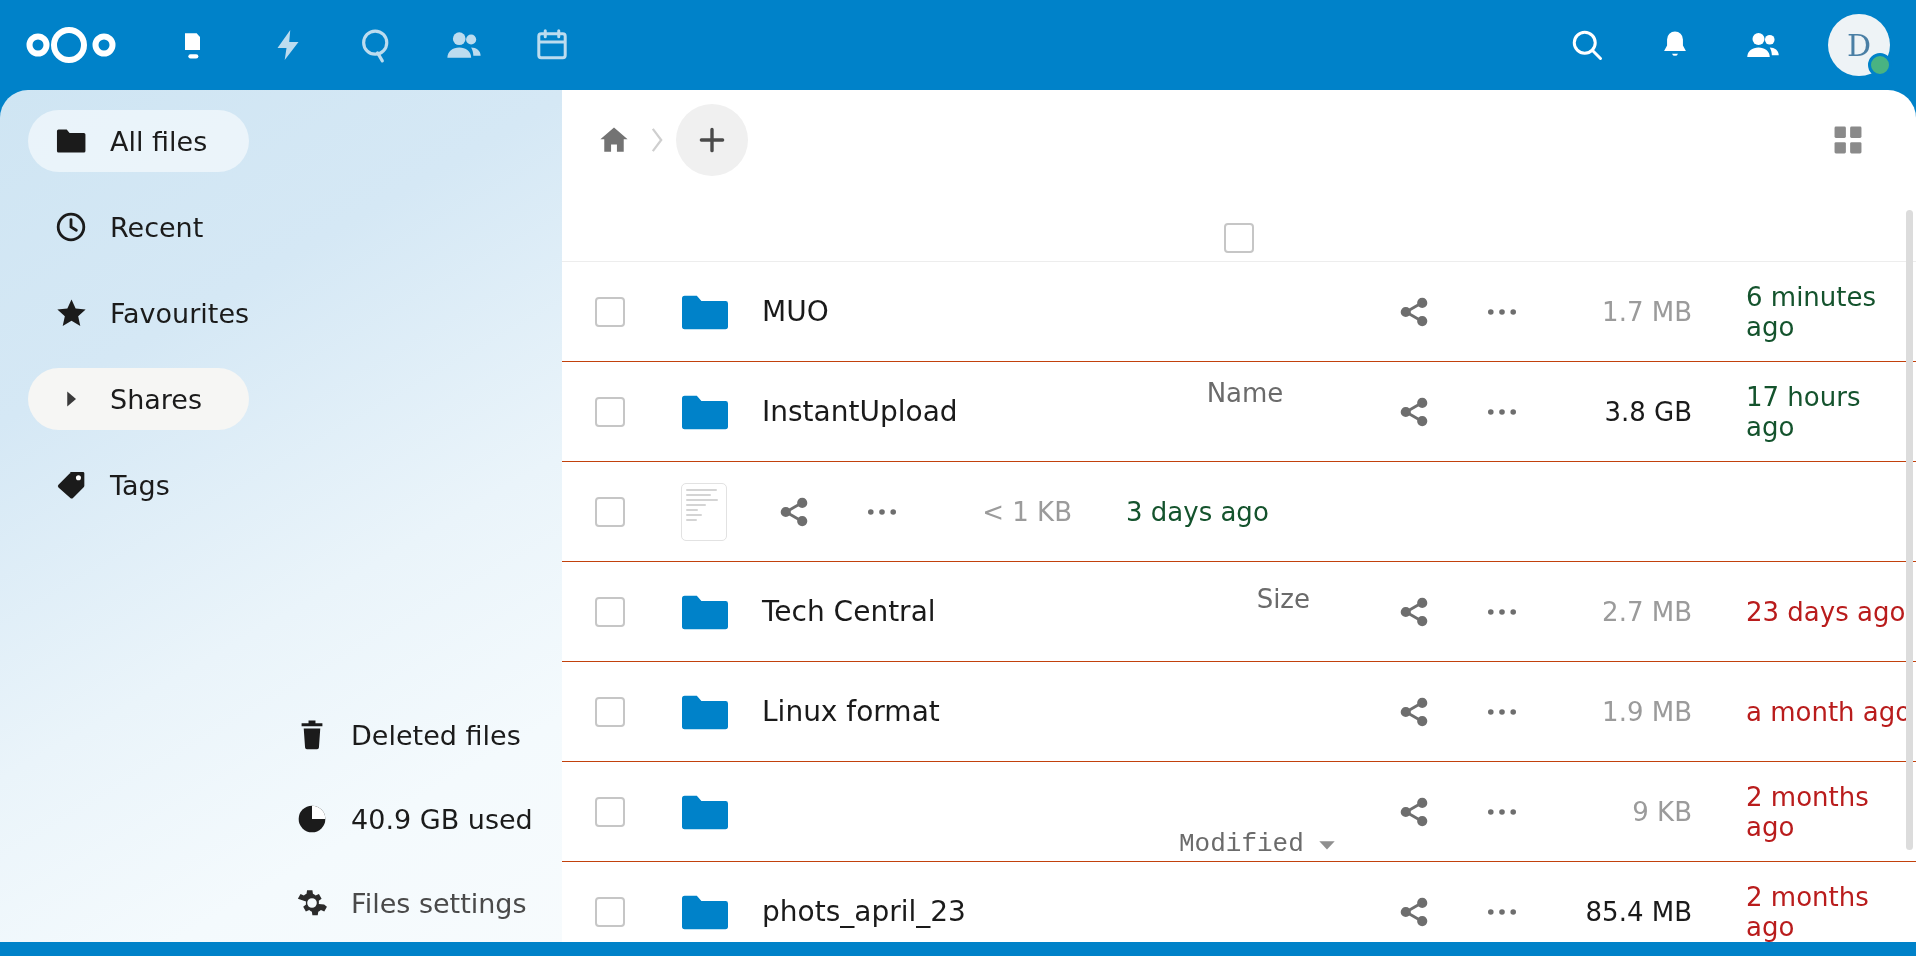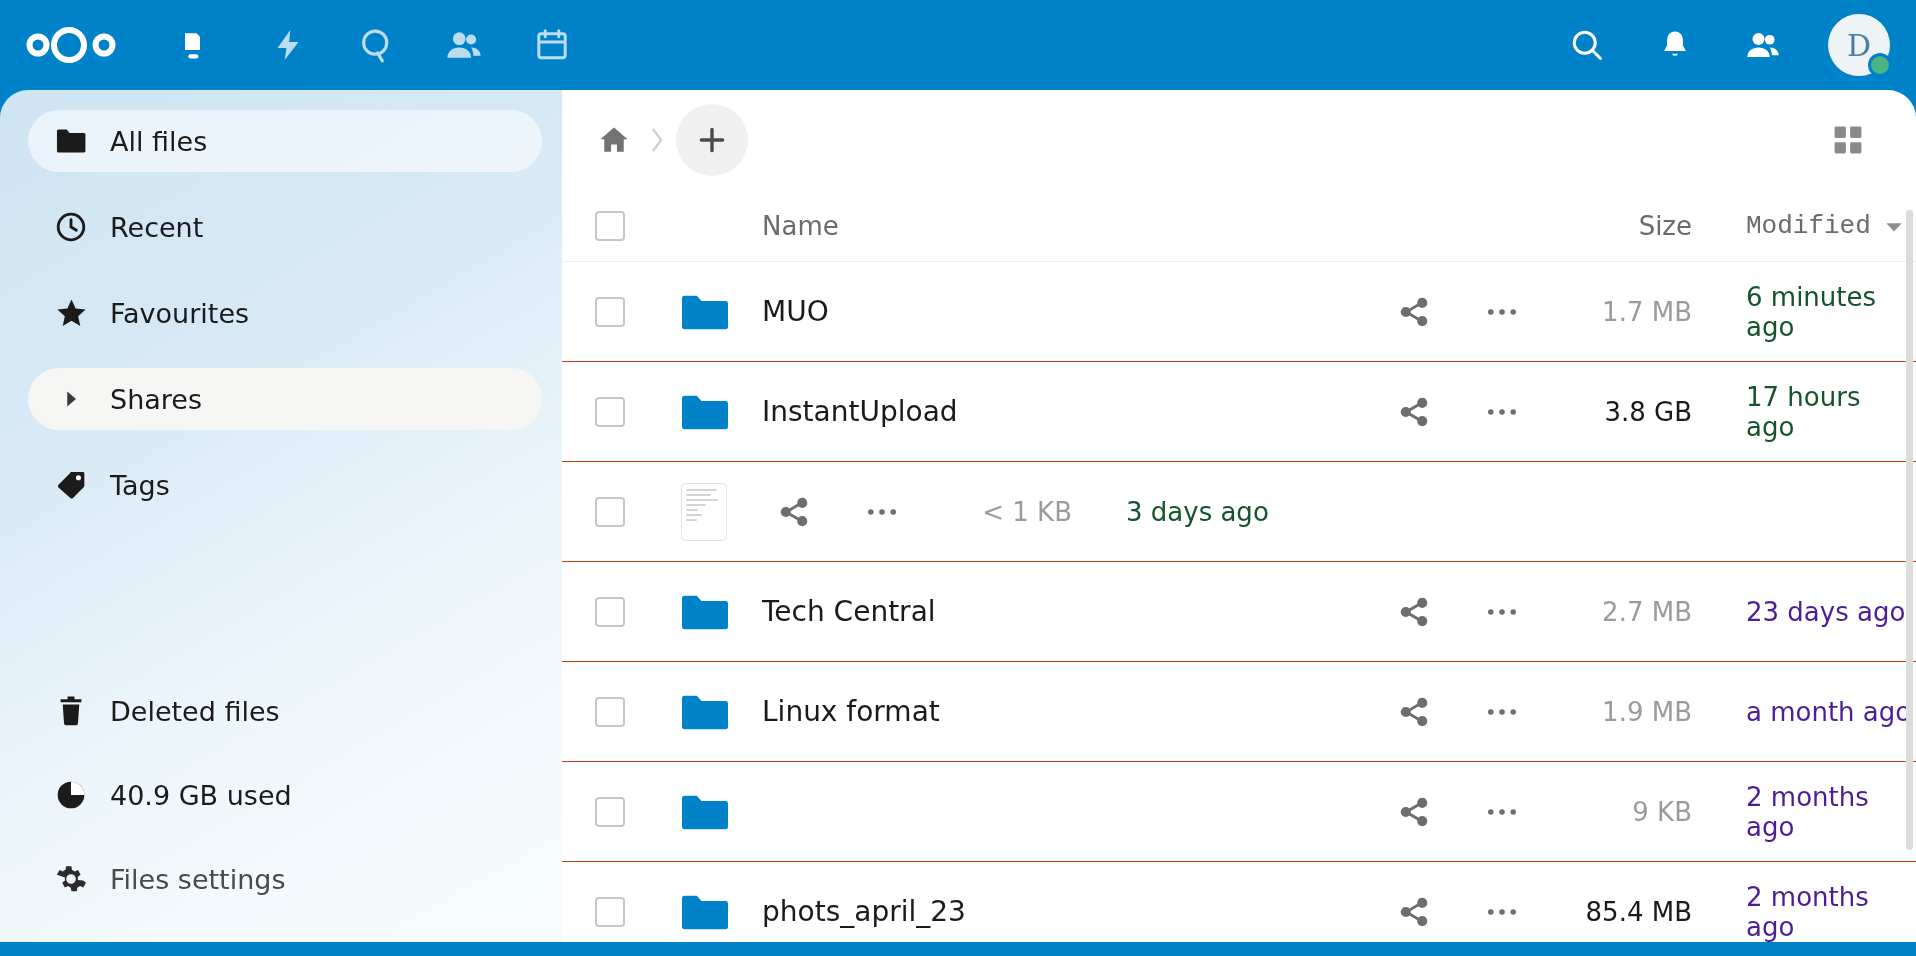--- a/index.html
+++ b/index.html
@@ -88,21 +88,21 @@
 
   
   .sidebar {
     width: 562px;
     flex: 0 0 562px;
     position: relative;
     padding: 0 0 0 28px;
     background: linear-gradient(150deg, #cfe5f3 0%, #d5e8f5 28%, #eaf4fa 58%, #f4fafd 80%, #f7fbfd 100%);
     border-top-left-radius: 28px;
     display: flex;
-    flex-direction: column;
+    flex-direction: row;
   }
   .side-top { padding-top: 20px; }
   .side-item {
     height: 62px;
     display: flex;
     align-items: center;
     gap: 22px;
     padding-left: 26px;
     margin-right: 20px;
     margin-bottom: 24px;
@@ -114,21 +114,20 @@
   .side-item .s-ico {
     width: 34px; height: 34px;
     display: flex; align-items: center; justify-content: center;
     flex: 0 0 34px;
   }
   .side-item.active { background: rgba(255,255,255,0.55); }
   .side-item.hover-pill { background: #f6f6f4; }
   .side-label { line-height: 1; }
   .side-bottom {
     margin-top: auto;
-    padding-bottom: 24px;
   }
   .side-bottom .side-item { margin-bottom: 22px; }
   .side-item.muted .side-label { color: #4a4a4a; }
 
   
   .content {
     flex: 1;
     background: #ffffff;
     border-top-right-radius: 28px;
     position: relative;
@@ -170,20 +169,21 @@
 
   
   .filetable { width: 100%; }
   .thead {
     display: flex;
     align-items: center;
     height: 72px;
     border-bottom: 1px solid #ededed;
     color: #6b6b6b;
     font-size: 26px;
+    flex-direction: column;
   }
   .frow {
     display: flex;
     align-items: center;
     height: 100px;
     border-bottom: 1px solid #c2410c;
     cursor: pointer;
   }
   .c-check {
     width: 96px; flex: 0 0 96px;
@@ -227,21 +227,21 @@
     padding-right: 4px;
   }
   .c-size.dim { color: #9b9b9b; }
   .c-mod {
     width: 220px; flex: 0 0 220px;
     text-align: left;
     font-size: 26px;
     color: #14532d;
     padding-left: 50px;
   }
-  .c-mod.dim { color: #4c1d95; }
+  .c-mod.dim { color: #b91c1c; }
   .th-name { flex: 1 1 auto; padding-left: 12px; }
   .th-size { width: 150px; flex: 0 0 150px; text-align: right; padding-right: 4px; }
   .th-mod  { width: 220px; flex: 0 0 220px; padding-left: 50px; display: flex; align-items: center; gap: 14px; font-family: Liberation Mono, monospace; }
   .th-spacer { width: 176px; flex: 0 0 176px; }
 
   
   .folder-ico { width: 48px; height: 40px; display:block; }
   .doc-ico {
     width: 46px; height: 58px;
     background: #fff;

